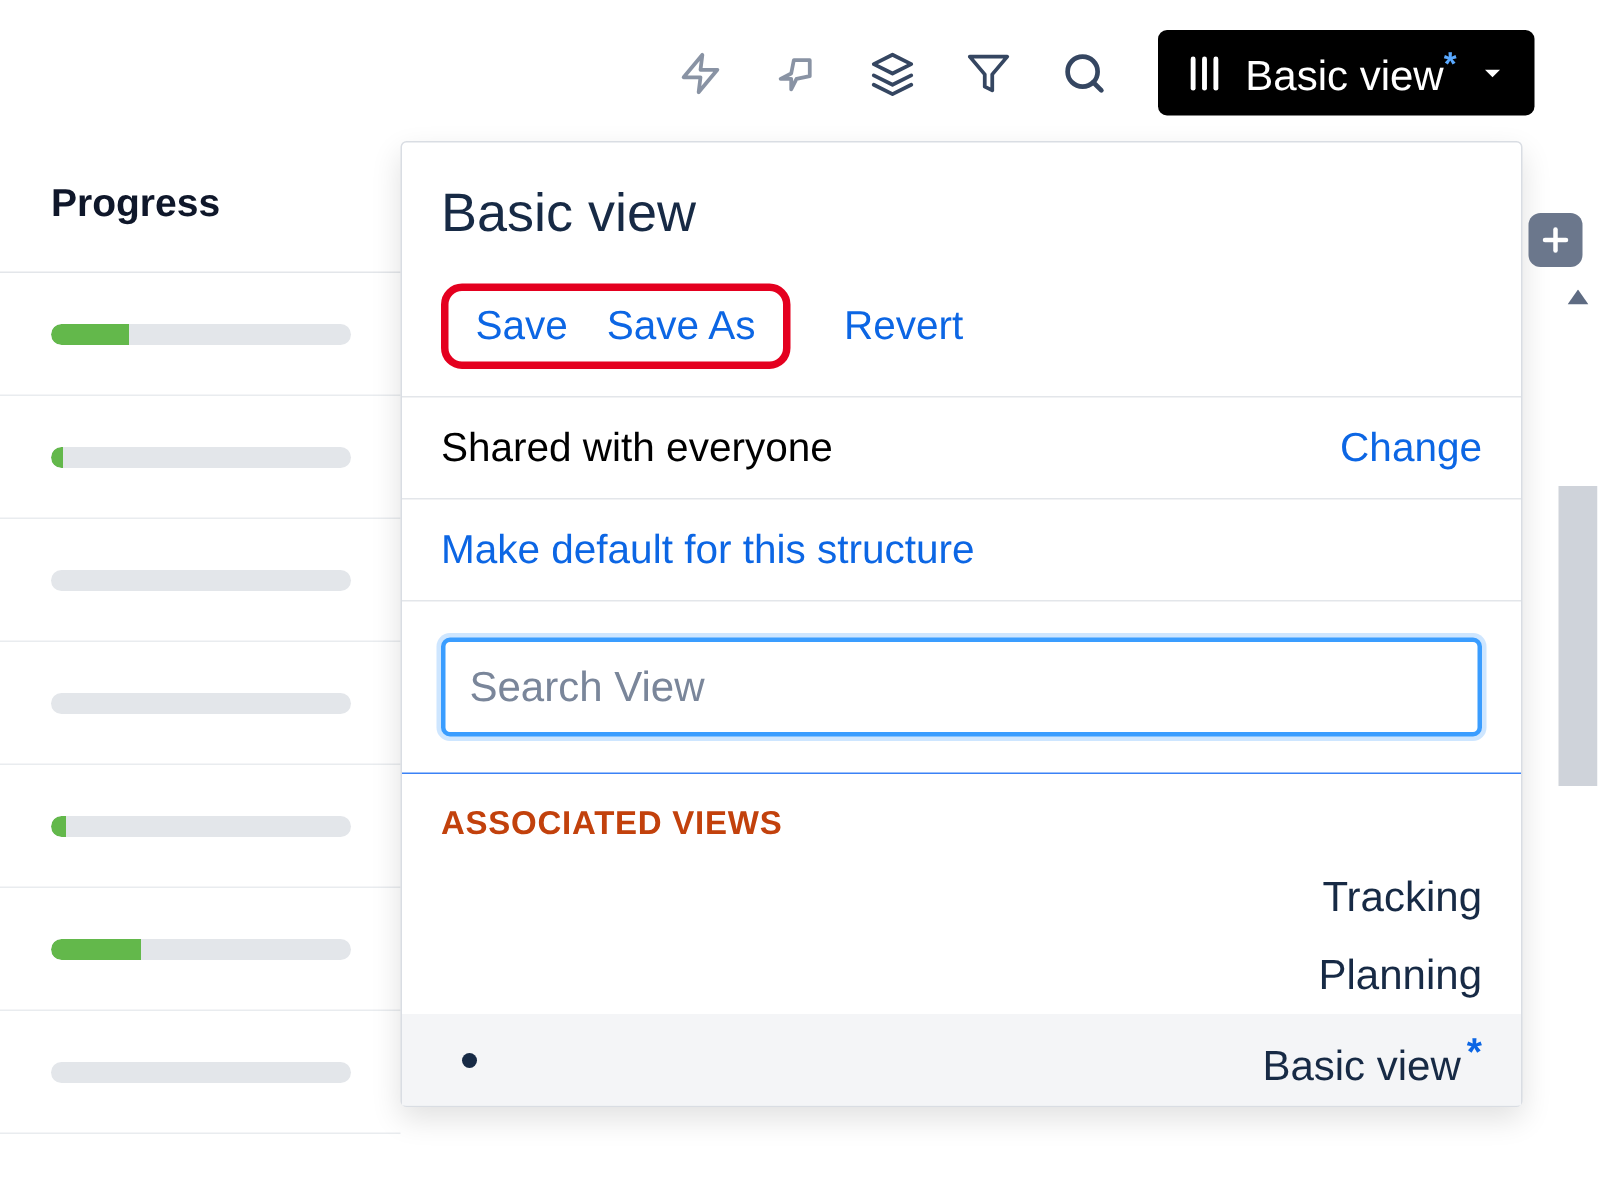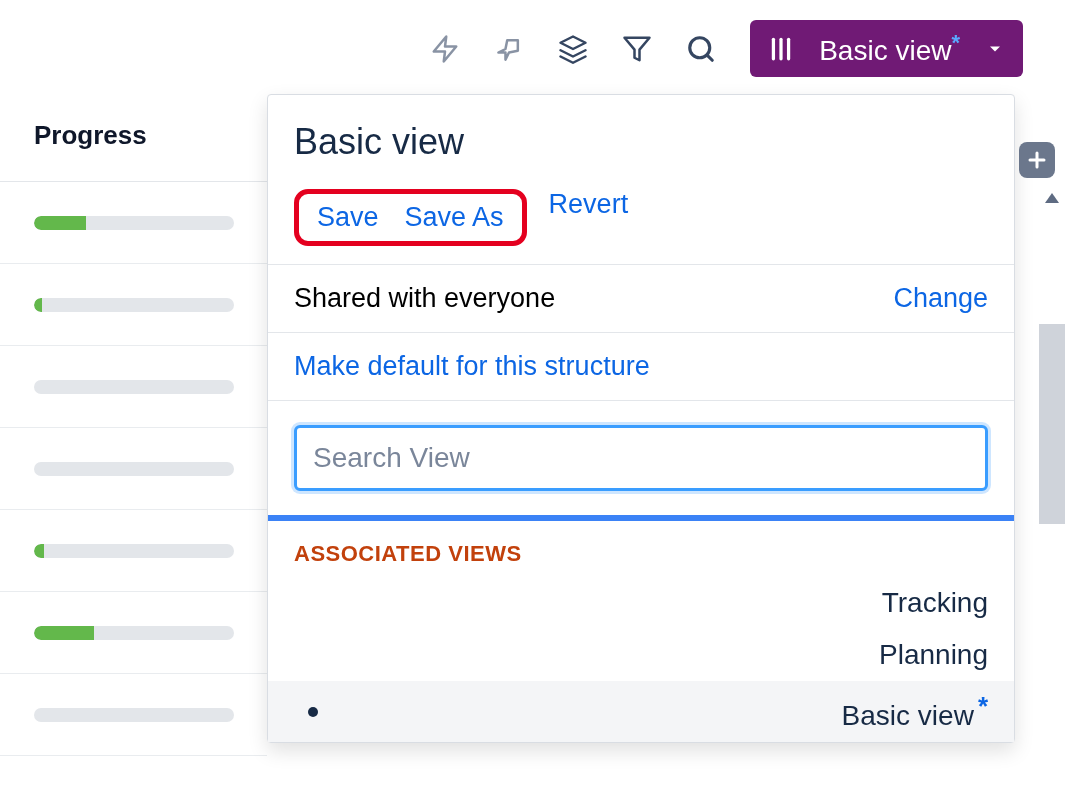--- a/index.html
+++ b/index.html
@@ -26,26 +26,26 @@
     align-items: center;
     justify-content: center;
     color: #8993a4;
     cursor: pointer;
   }
   .toolbar-icon svg { width: 30px; height: 30px; }
 
   .view-button {
     display: flex;
     align-items: center;
-    background: #701a75;
+    background: #000000;
     color: #fff;
     border-radius: 6px;
     padding: 10px 18px;
     cursor: pointer;
-    gap: 25px;
+    gap: 14px;
     font-size: 28px;
   }
   .view-button .asterisk {
     color: #5aa9ff;
     font-weight: bold;
     font-size: 22px;
     vertical-align: super;
   }
   .view-button svg.columns { width: 26px; height: 26px; }
   .view-button svg.chev { width: 20px; height: 20px; }
@@ -111,42 +111,42 @@
     font-size: 27px;
   }
   .panel-row.simple { padding: 18px 26px; gap: 35px; }
   .modified-label { color: #172a45; }
   .modified-asterisk {
     color: #0c66e4;
     font-weight: bold;
     font-size: 30px;
     margin-right: 6px;
   }
-  .panel-actions { display: flex; align-items: flex-start; gap: 26px; }
+  .panel-actions { display: flex; align-items: center; gap: 40px; }
   .link-action { color: #0c66e4; cursor: pointer; white-space: nowrap; }
 
   .highlight-box {
     border: 5px solid #e4001f;
     border-radius: 14px;
     padding: 8px 18px;
     display: flex;
     gap: 26px;
     margin-right: -4px;
   }
 
   .panel-row-right {
     display: flex;
     justify-content: flex-start;
     padding: 18px 26px;
     border-bottom: 1px solid #e3e6ea;
   }
 
   .search-wrap {
     padding: 24px 26px;
-    border-bottom: 6px solid #3b82f6;
+    border-bottom: 1px solid #3b82f6;
   }
   .search-input {
     width: 100%;
     border: 3px solid #3a9dff;
     border-radius: 6px;
     box-shadow: 0 0 0 3px rgba(58,157,255,0.25);
     font-size: 28px;
     padding: 14px 16px;
     color: #172a45;
     outline: none;

